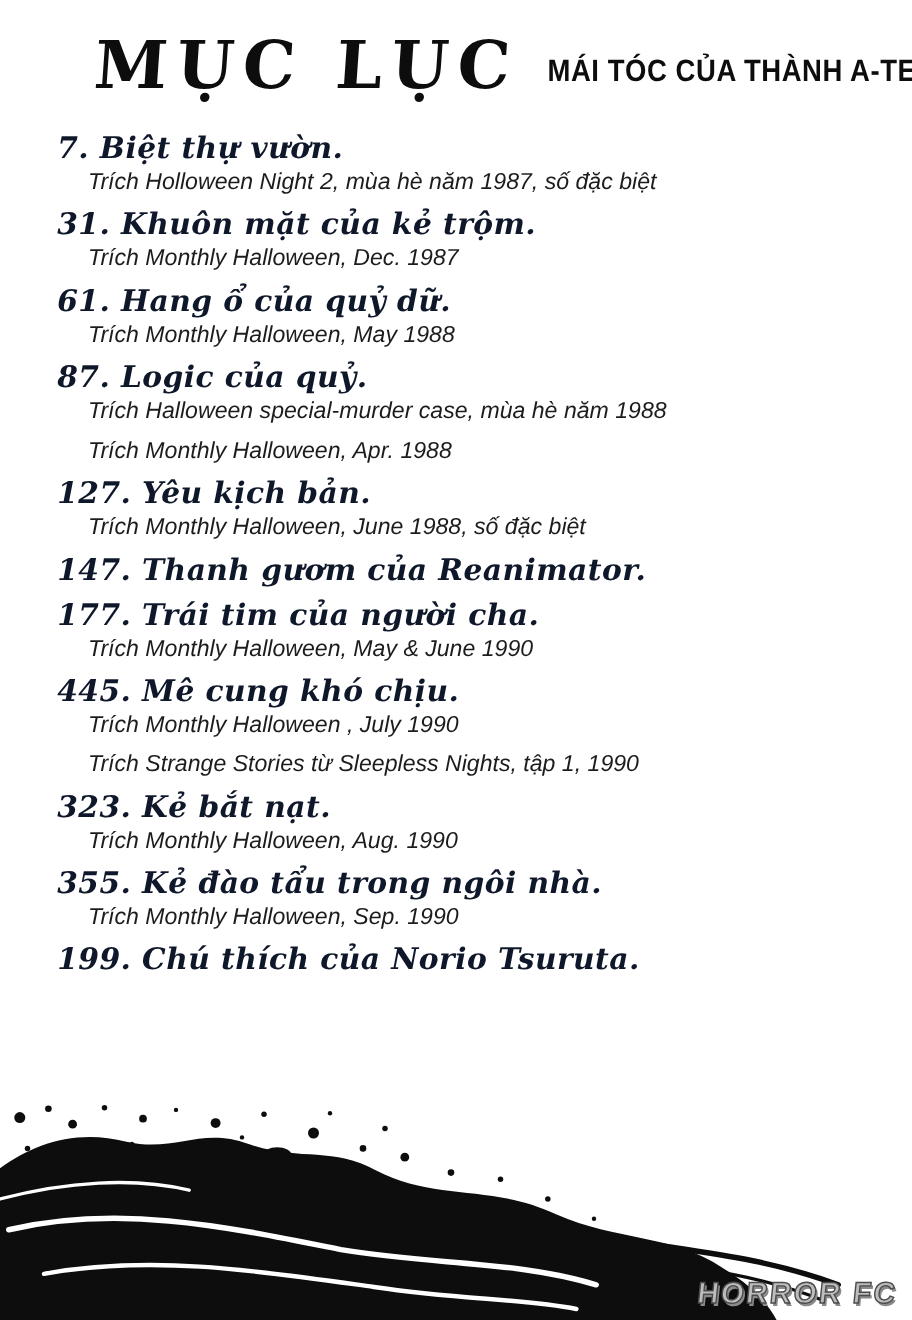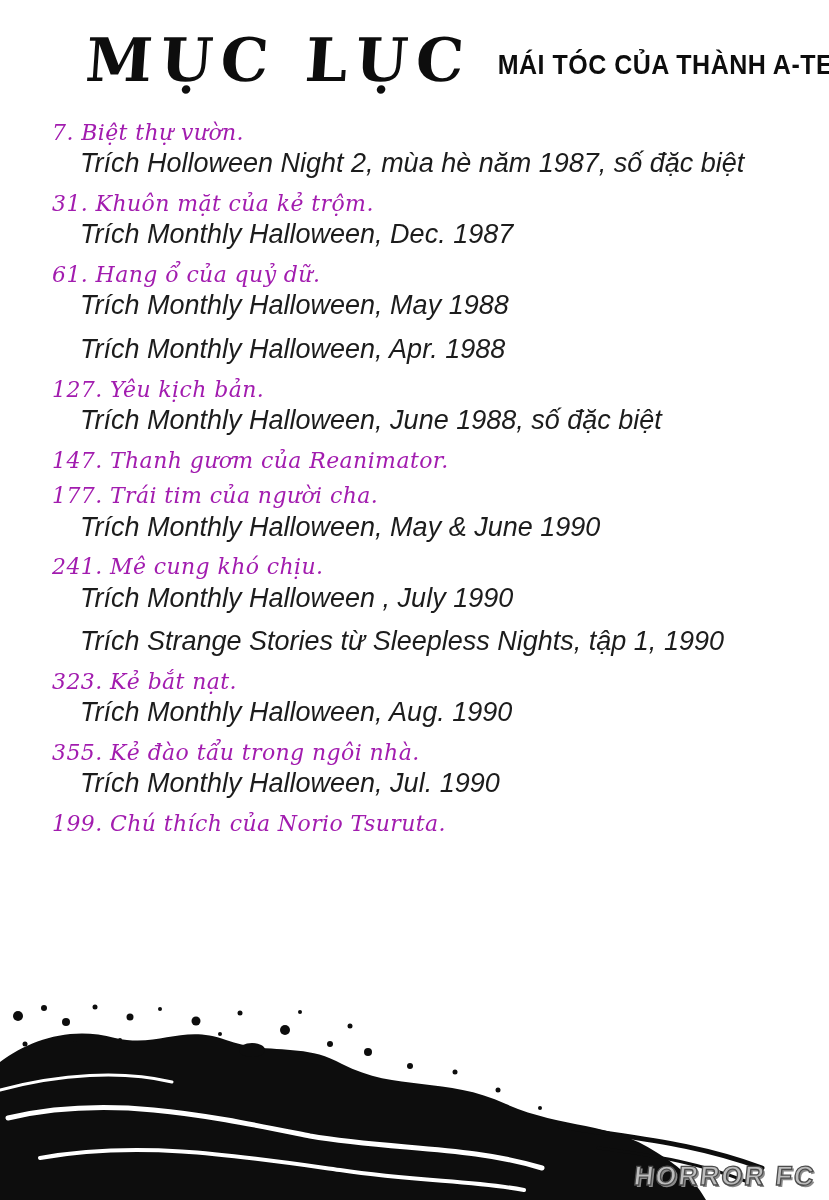--- a/index.html
+++ b/index.html
@@ -44,30 +44,30 @@
     transform-origin: left bottom;
     white-space: nowrap;
   }
   .toc {
     padding: 30px 30px 0 52px;
   }
   .toc-entry { margin-bottom: 10px; }
   .entry-title {
     font-family: "DejaVu Serif", serif;
     font-style: italic;
-    font-weight: normal;
-    font-size: 22px;
+    font-weight: bold;
+    font-size: 27px;
     line-height: 1.15;
     letter-spacing: 0.4px;
-    color: #a21caf;
+    color: #0f172a;
   }
   .entry-source {
     font-family: "Liberation Sans", sans-serif;
     font-style: italic;
-    font-size: 27px;
+    font-size: 21px;
     line-height: 1.25;
     padding-left: 28px;
     margin-top: 2px;
     color: #1c1c1c;
   }
   .ink-artwork {
     position: absolute;
     left: 0;
     bottom: 0;
     width: 829px;
@@ -109,56 +109,60 @@
     <div class="toc-entry">
       <div class="entry-title">31. Khuôn mặt của kẻ trộm.</div>
       <div class="entry-source">Trích Monthly Halloween, Dec. 1987</div>
     </div>
 
     <div class="toc-entry">
       <div class="entry-title">61. Hang ổ của quỷ dữ.</div>
       <div class="entry-source">Trích Monthly Halloween, May 1988</div>
     </div>
 
+    <div class="toc-entry">
+      <div class="entry-title">87. Logic của quỷ.</div>
+      <div class="entry-source">Trích Halloween special-murder case, mùa hè năm 1988</div>
+    </div>
 
     <div class="toc-entry">
       <div class="entry-source">Trích Monthly Halloween, Apr. 1988</div>
     </div>
 
     <div class="toc-entry">
       <div class="entry-title">127. Yêu kịch bản.</div>
       <div class="entry-source">Trích Monthly Halloween, June 1988, số đặc biệt</div>
     </div>
 
     <div class="toc-entry">
       <div class="entry-title">147. Thanh gươm của Reanimator.</div>
     </div>
 
     <div class="toc-entry">
       <div class="entry-title">177. Trái tim của người cha.</div>
       <div class="entry-source">Trích Monthly Halloween, May &amp; June 1990</div>
     </div>
 
     <div class="toc-entry">
-      <div class="entry-title">241. Mê cung khó chịu.</div>
+      <div class="entry-title">445. Mê cung khó chịu.</div>
       <div class="entry-source">Trích Monthly Halloween , July 1990</div>
     </div>
 
     <div class="toc-entry">
       <div class="entry-source">Trích Strange Stories từ Sleepless Nights, tập 1, 1990</div>
     </div>
 
     <div class="toc-entry">
       <div class="entry-title">323. Kẻ bắt nạt.</div>
       <div class="entry-source">Trích Monthly Halloween, Aug. 1990</div>
     </div>
 
     <div class="toc-entry">
       <div class="entry-title">355. Kẻ đào tẩu trong ngôi nhà.</div>
-      <div class="entry-source">Trích Monthly Halloween, Jul. 1990</div>
+      <div class="entry-source">Trích Monthly Halloween, Sep. 1990</div>
     </div>
 
     <div class="toc-entry">
       <div class="entry-title">199. Chú thích của Norio Tsuruta.</div>
     </div>
 
   </div>
 
   <div class="ink-artwork">
     <svg width="829" height="200" viewBox="0 0 829 200" xmlns="http://www.w3.org/2000/svg">

